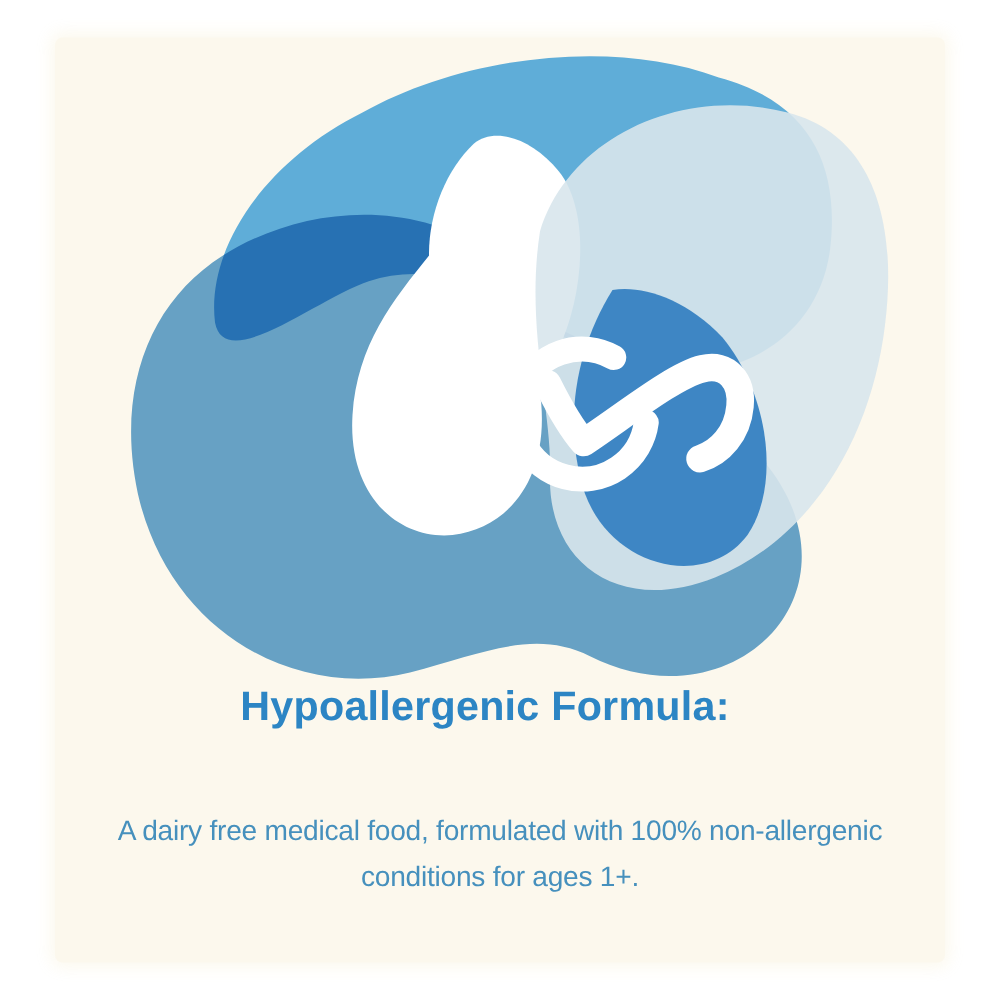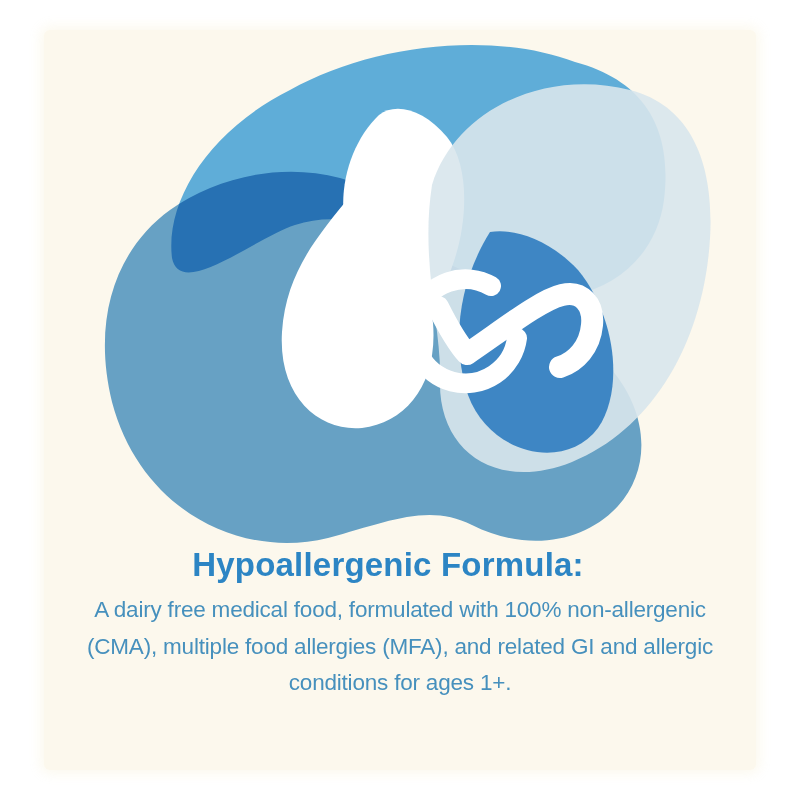--- a/index.html
+++ b/index.html
@@ -40,21 +40,21 @@
     width: 776px;
     text-align: center;
     font-size: 33px;
     font-weight: bold;
     letter-spacing: 0.2px;
     margin: 0;
   }
   .description {
     position: absolute;
     left: 0;
-    top: 592px;
+    top: 647px;
     width: 800px;
     text-align: center;
   }
   .description .line {
     white-space: nowrap;
     font-size: 22.5px;
     line-height: 36.5px;
     letter-spacing: -0.2px;
   }
 </style>
@@ -117,17 +117,16 @@
              C 450 331, 459 345, 467 354
              C 500 332, 540 300, 562 295
              C 582 290, 594 305, 592 325
              C 590 347, 576 362, 560 367" stroke="#FFFFFF"></path>
   </svg>
 
   <h1 class="headline" style="color: rgb(44, 133, 196);">Hypoallergenic Formula:</h1>
 
   <div class="description" style="color: rgb(70, 144, 189);">
     <div class="line">A dairy free medical food, formulated with 100% non-allergenic</div>
-    <div class="line">(CMA), multiple food allergies (MFA), and related GI and allergic</div>
     <div class="line">conditions for ages 1+.</div>
   </div>
 
 </div>
 
 </body></html>

